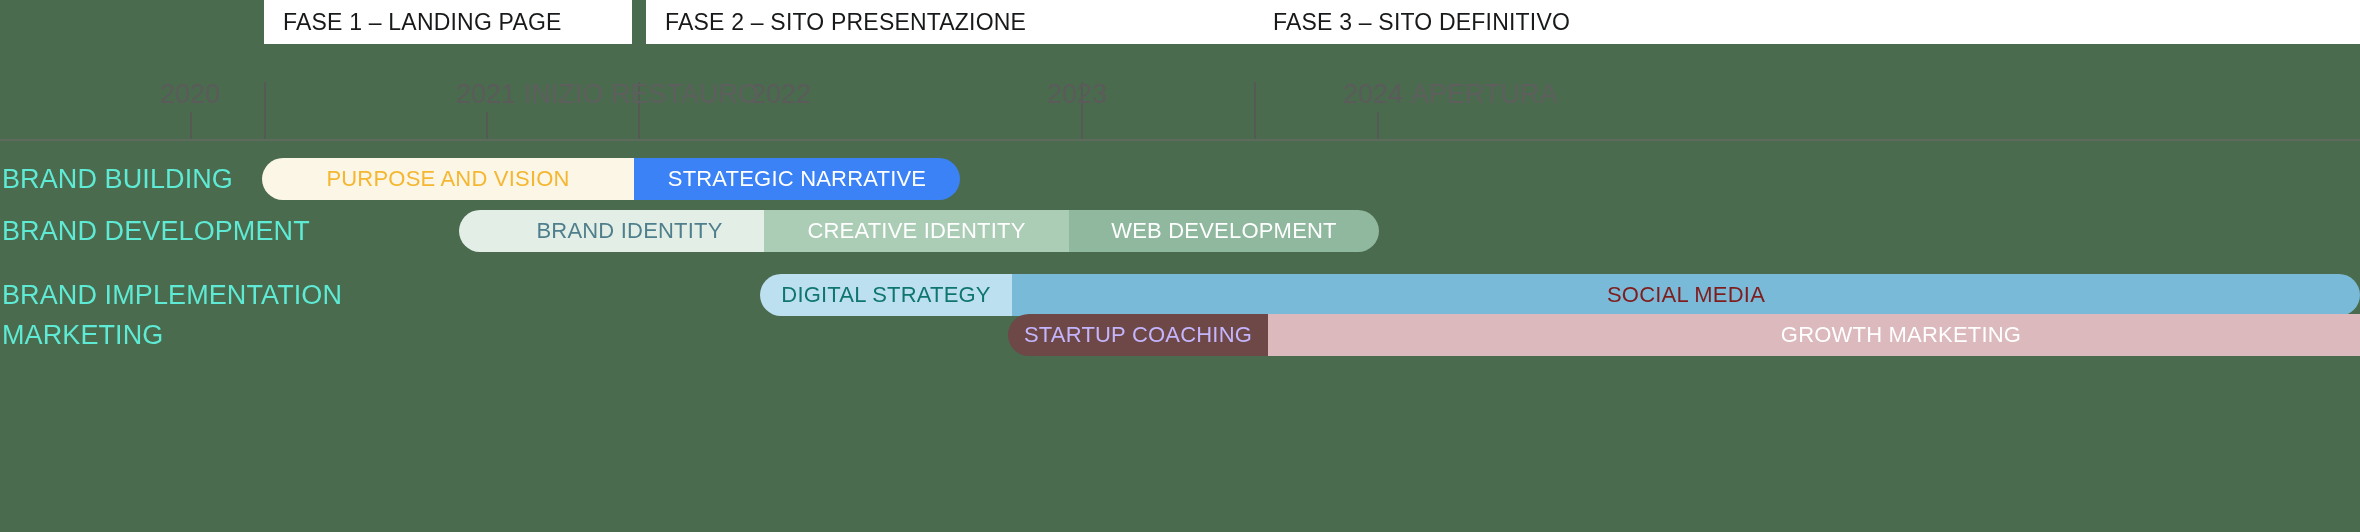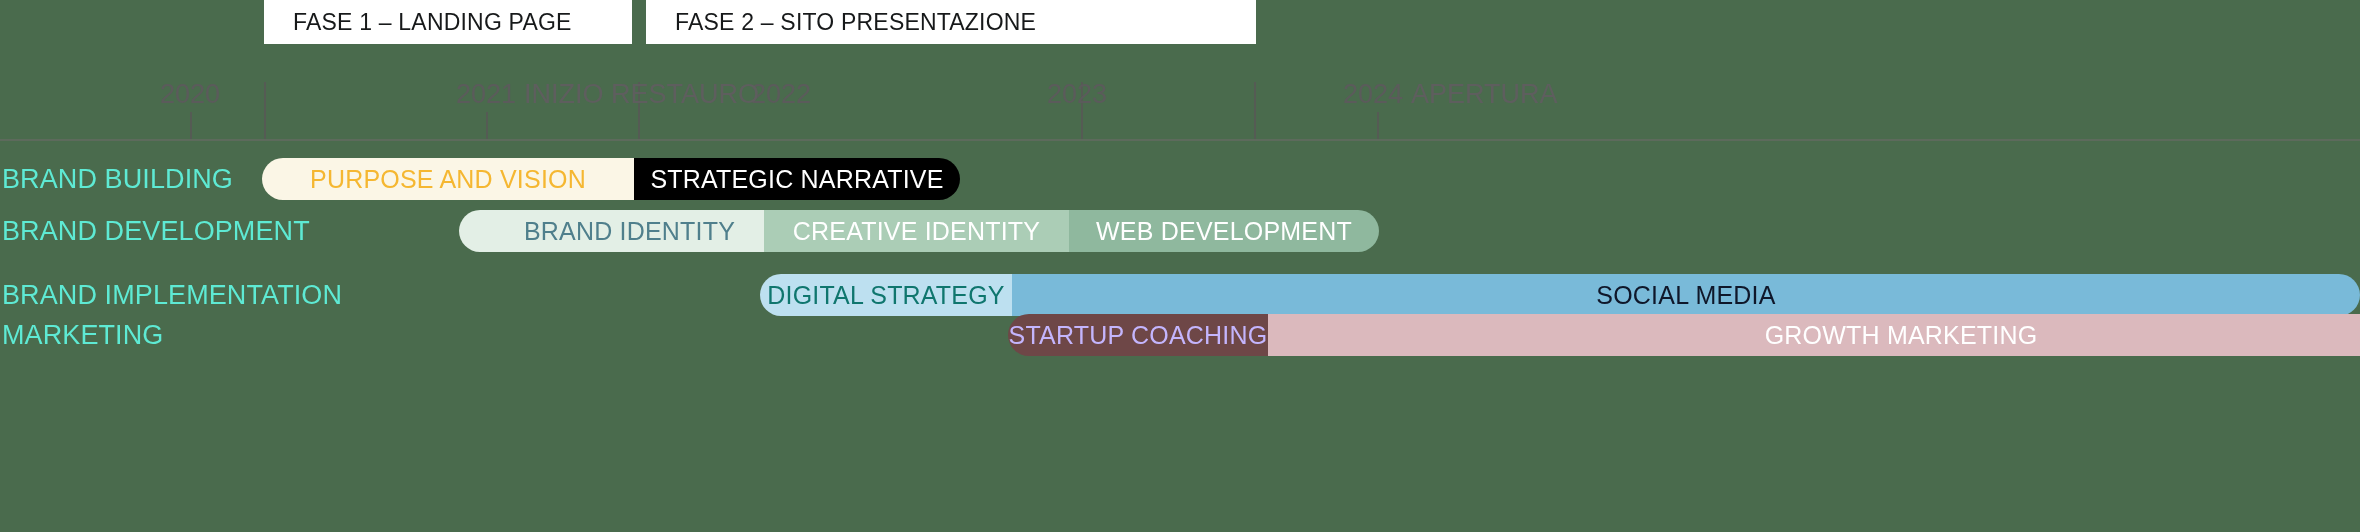--- a/index.html
+++ b/index.html
@@ -26,21 +26,21 @@
     height: 44px;
   }
   .phase-box {
     position: absolute;
     top: 0;
     height: 44px;
     background: #ffffff;
     display: flex;
     align-items: center;
     box-sizing: border-box;
-    padding-left: 29px;
+    padding-left: 19px;
   }
   .phase-box .phase-label {
     font-size: 23px;
     letter-spacing: 0.2px;
     color: #17191a;
     white-space: nowrap;
   }
   .phase-left-pad {
     position: absolute;
     top: 0; left: 0;
@@ -126,36 +126,39 @@
   }
   .seg {
     display: flex;
     align-items: center;
     justify-content: center;
     height: 42px;
     box-sizing: border-box;
     white-space: nowrap;
   }
   .seg-label {
-    font-size: 25px;
+    font-size: 22px;
     letter-spacing: 0.2px;
   }
 </style>
 </head>
 <body>
 
 <div id="roadmap" style="background: rgb(74, 107, 77);">
 
   <div class="phase-band">
     <div class="phase-left-pad"></div>
   <div class="phase-box" style="left: 264px; width: 368px;">
         <span class="phase-label">FASE 1 – LANDING PAGE</span>
       </div>
       <div class="phase-box" style="left: 638px; width: 610px; margin-left: 8px;">
         <span class="phase-label">FASE 2 – SITO PRESENTAZIONE</span>
+      </div>
+      <div class="phase-box" style="left: 1254px; width: 1106px;">
+        <span class="phase-label">FASE 3 – SITO DEFINITIVO</span>
       </div>
     </div>
 
   <div class="axis-area">
       <div class="tick short" style="left: 190px;"></div>
       <div class="tick" style="left: 264px;"></div>
       <div class="tick short" style="left: 486px;"></div>
       <div class="tick" style="left: 638px;"></div>
       <div class="tick" style="left: 1081px;"></div>
       <div class="tick" style="left: 1254px;"></div>
@@ -170,21 +173,21 @@
     </div>
   <div class="axis-rule"></div>
 
   <div class="rows">
       <div class="row" style="top: 12px;">
         <div class="row-label">BRAND BUILDING</div>
         <div class="bar-track" style="left: 262px;">
           <div class="seg" style="width: 372px; background: rgb(251, 246, 230);">
             <span class="seg-label" style="color: rgb(245, 183, 49);">PURPOSE AND VISION</span>
           </div>
-          <div class="seg" style="width: 326px; background: #000000;">
+          <div class="seg" style="width: 326px; background: #3b82f6;">
             <span class="seg-label" style="color: rgb(255, 255, 255);">STRATEGIC NARRATIVE</span>
           </div>
         </div>
       </div>
       <div class="row" style="top: 64px;">
         <div class="row-label">BRAND DEVELOPMENT</div>
         <div class="bar-track" style="left: 459px;">
           <div class="seg" style="width: 305px; background: rgb(227, 239, 230);">
             <span class="seg-label" style="color: rgb(79, 127, 140); margin-left: 36px;">BRAND IDENTITY</span>
           </div>
@@ -196,21 +199,21 @@
           </div>
         </div>
       </div>
       <div class="row" style="top: 128px; padding-left: 16px;">
         <div class="row-label">BRAND IMPLEMENTATION</div>
         <div class="bar-track" style="left: 760px;">
           <div class="seg" style="width: 252px; background: rgb(189, 224, 240);">
             <span class="seg-label" style="color: #0f766e;">DIGITAL STRATEGY</span>
           </div>
           <div class="seg" style="width: 1348px; background: rgb(121, 186, 217);">
-            <span class="seg-label" style="color: #0f172a;">SOCIAL MEDIA</span>
+            <span class="seg-label" style="color: #7f1d1d;">SOCIAL MEDIA</span>
           </div>
         </div>
       </div>
       <div class="row" style="top: 168px;">
         <div class="row-label">MARKETING</div>
         <div class="bar-track" style="left: 1008px;">
           <div class="seg" style="width: 260px; background: rgb(110, 71, 71);">
             <span class="seg-label" style="color: #c4b5fd;">STARTUP COACHING</span>
           </div>
           <div class="seg" style="width: 1266px; background: rgb(219, 185, 189);">

